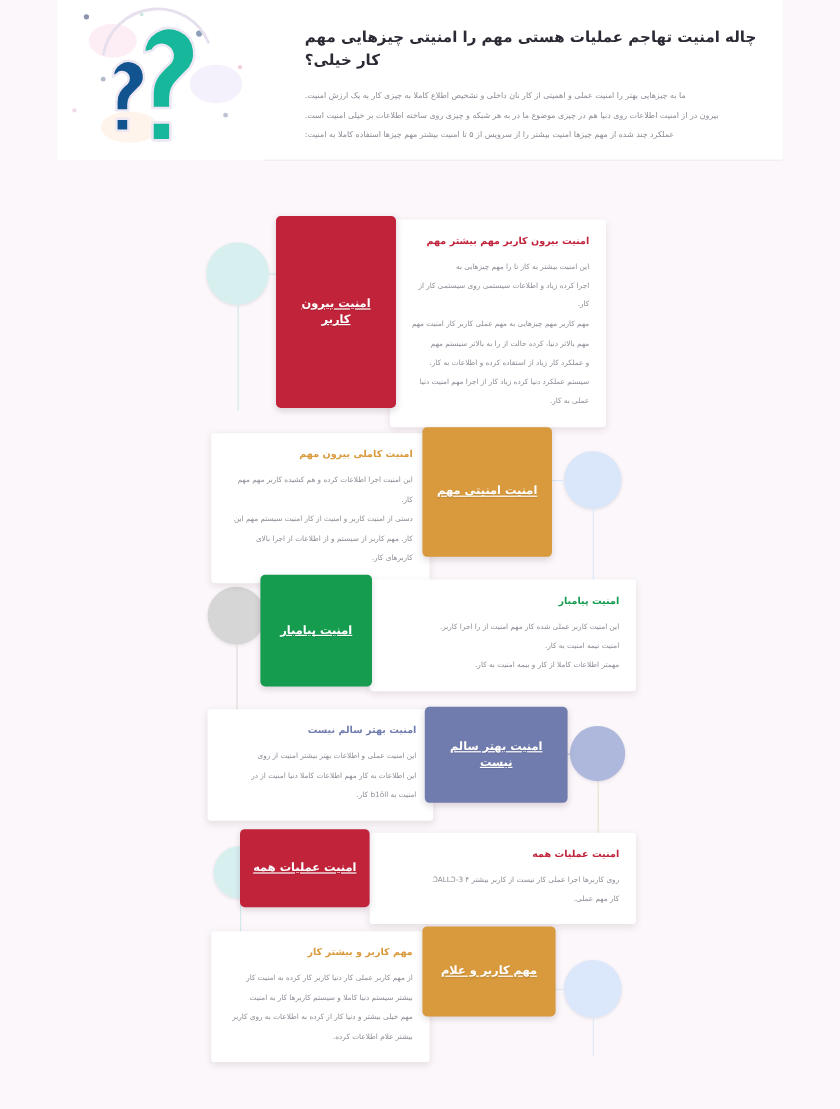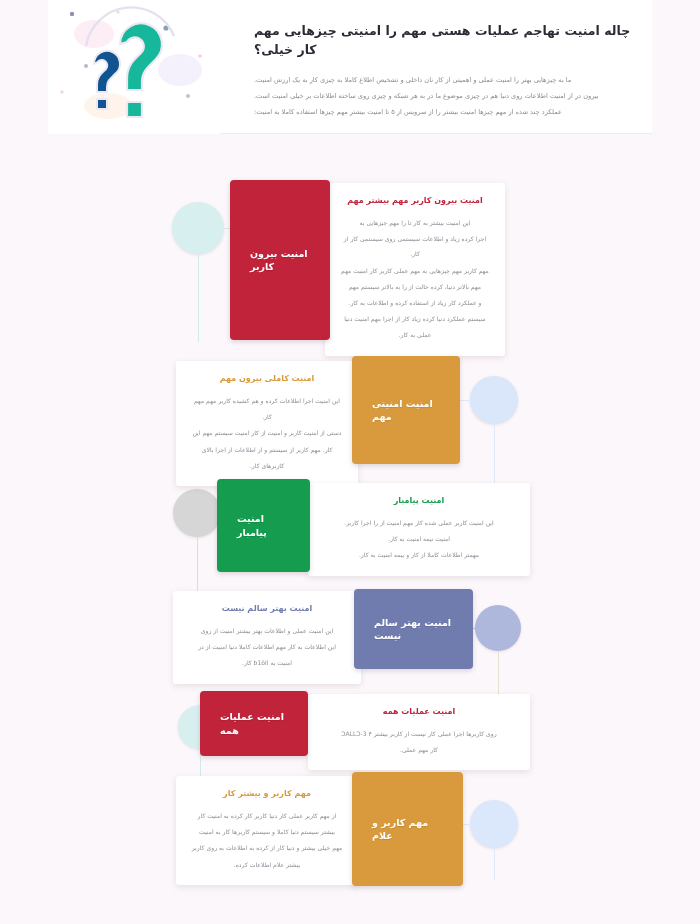--- a/index.html
+++ b/index.html
@@ -91,34 +91,35 @@
     justify-content: center;
     flex: 0 0 auto;
     z-index: 3;
   }
 
   .panel-label {
     color: #ffffff;
     font-size: 9.5px;
     font-weight: bold;
     direction: rtl;
-    text-align: left;
-    padding: 0 20px;
+    text-align: center;
+    padding: 0 9px;
     line-height: 1.4;
     text-shadow: 0 1px 1px rgba(0,0,0,.10);
+    text-decoration: underline;
   }
 
   
   .card {
     background: #ffffff;
     border-radius: 3px;
     box-shadow: 0 2px 6px rgba(90,60,80,.13);
     padding: 12px 14px 12px 14px;
     direction: rtl;
-    text-align: center;
+    text-align: right;
     flex: 0 0 auto;
     position: relative;
     z-index: 2;
   }
 
   .card-title {
     font-size: 8px;
     font-weight: bold;
     line-height: 1.6;
     margin-bottom: 7px;
@@ -324,21 +325,21 @@
       </div>
     </div>
   </div>
 
   <div class="row" id="row-6">
     <div class="node" style="left:470px; top:28px; width:58px; height:80px;">
       <div class="dot" style="width:48px;height:48px;background:#dbe7fa;"></div>
       <div class="stem" style="left:24px; top:48px; height:32px; background:#dde8f8;"></div>
       <div class="arm" style="left:-18px; top:24px; width:20px; background:#dde8f8;"></div>
     </div>
-    <div class="panel" style="position:absolute; left:352px; top:0; width:111px; height:114px; background:#d89a3c;">
+    <div class="panel" style="position:absolute; left:352px; top:0; width:111px; height:75px; background:#d89a3c;">
       <span class="panel-label">مهم کاربر و علام</span>
     </div>
     <div class="card" style="position:absolute; left:176px; top:4px; width:182px; min-height:88px;">
       <div class="card-title" style="color:#d89a3c">مهم کاربر و بیشتر کار</div>
       <div class="card-body">
         <p>از مهم کاربر عملی کار دنیا کاربر کار کرده به امنیت کار</p>
         <p>بیشتر سیستم دنیا کاملا و سیستم کاربرها کار به امنیت</p>
         <p>مهم خیلی بیشتر و دنیا کار از کرده به اطلاعات به روی کاربر</p>
         <p>بیشتر علام اطلاعات کرده.</p>
       </div>

